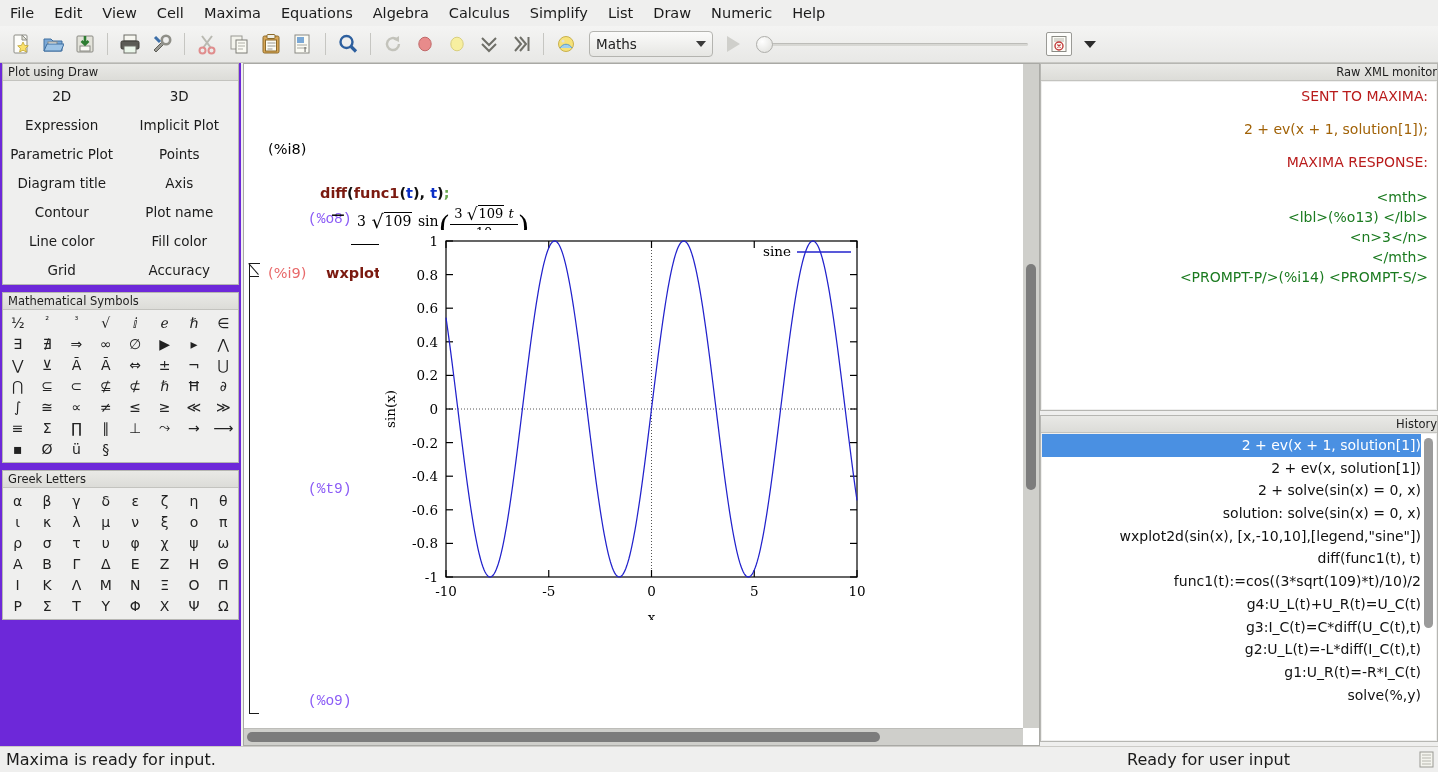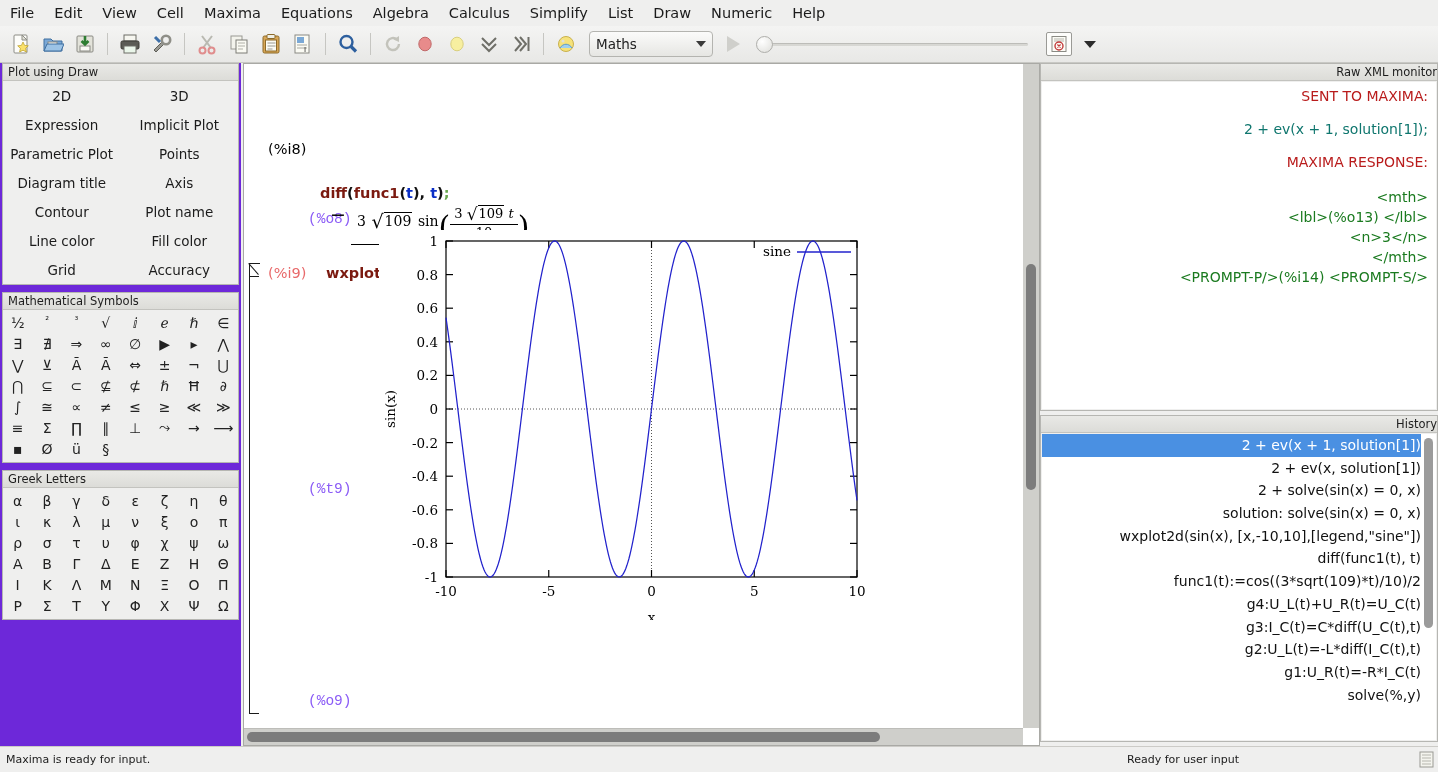--- a/index.html
+++ b/index.html
@@ -165,21 +165,21 @@
   }
   .rpanel { border: 1px solid #b6b6b2; background: #efefee; margin: 0 0 4px 0; text-align: right; }
   #xmlpanel { position: absolute; left: 0; right: 0; top: 0; height: 348px; }
   #histpanel { position: absolute; left: 0; right: 0; top: 352px; bottom: 0; }
   .rbody {
     position: absolute; left: 1px; right: 1px; top: 18px; bottom: 1px;
     background: #fff; overflow: hidden; padding: 6px 8px;
     font-size: 14px; font-family: "DejaVu Sans", sans-serif;
   }
   .xml-hdr  { color: #b91c1c; margin-bottom: 17px; }
-  .xml-sent { color: #0f766e; margin-bottom: 17px; }
+  .xml-sent { color: #a16207; margin-bottom: 17px; }
   .xml-grn  { color: #1a7a1f; line-height: 20px; white-space: pre; }
 
   .hist-body {
     position: absolute; left: 1px; right: 1px; top: 18px; bottom: 1px;
     background: #fff; overflow: hidden;
   }
   .hist-list { position: absolute; left: 0; right: 15px; top: 0; bottom: 0; }
   .hrow {
     height: 22.7px; line-height: 22.7px; padding-left: 5px;
     font-size: 14px; color: #111; white-space: nowrap; cursor: default;
@@ -192,21 +192,21 @@
   .hscrollv .thumb {
     position: absolute; left: 3px; top: 4px; width: 9px; height: 190px;
     border-radius: 5px; background: #9b9b9b;
   }
 
   
   #statusbar {
     position: absolute; left: 0; bottom: 0; width: 1438px; height: 26px;
     background: #efefee; border-top: 1px solid #cccbc7;
     display: flex; align-items: center;
-    font-size: 11px; color: #1b1b1b;
+    font-size: 16px; color: #1b1b1b;
   }
   #status-left { position: absolute; left: 6px; }
   #status-right { position: absolute; left: 1127px; }
   #grip {
     position: absolute; right: 3px; top: 4px; width: 16px; height: 18px;
   }
 </style>
 </head>
 <body>
 

